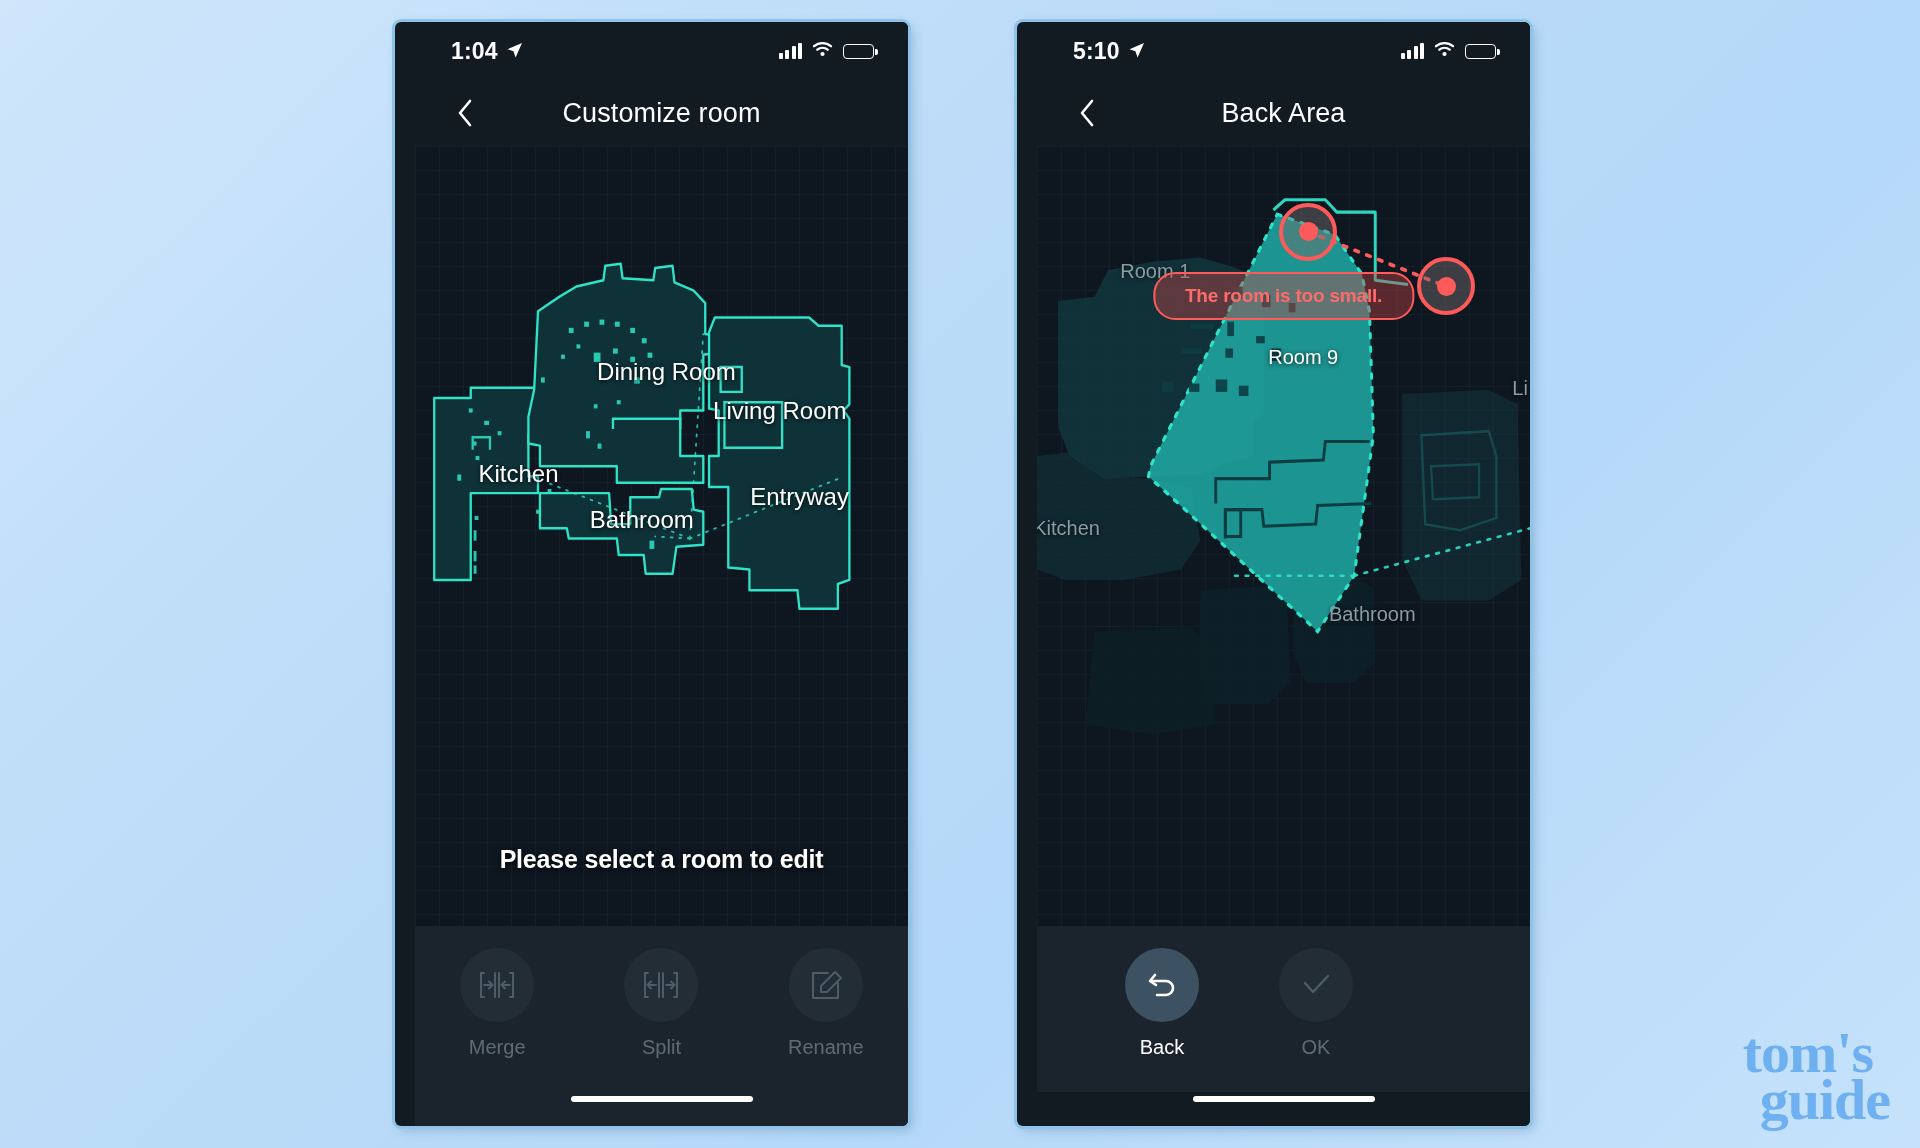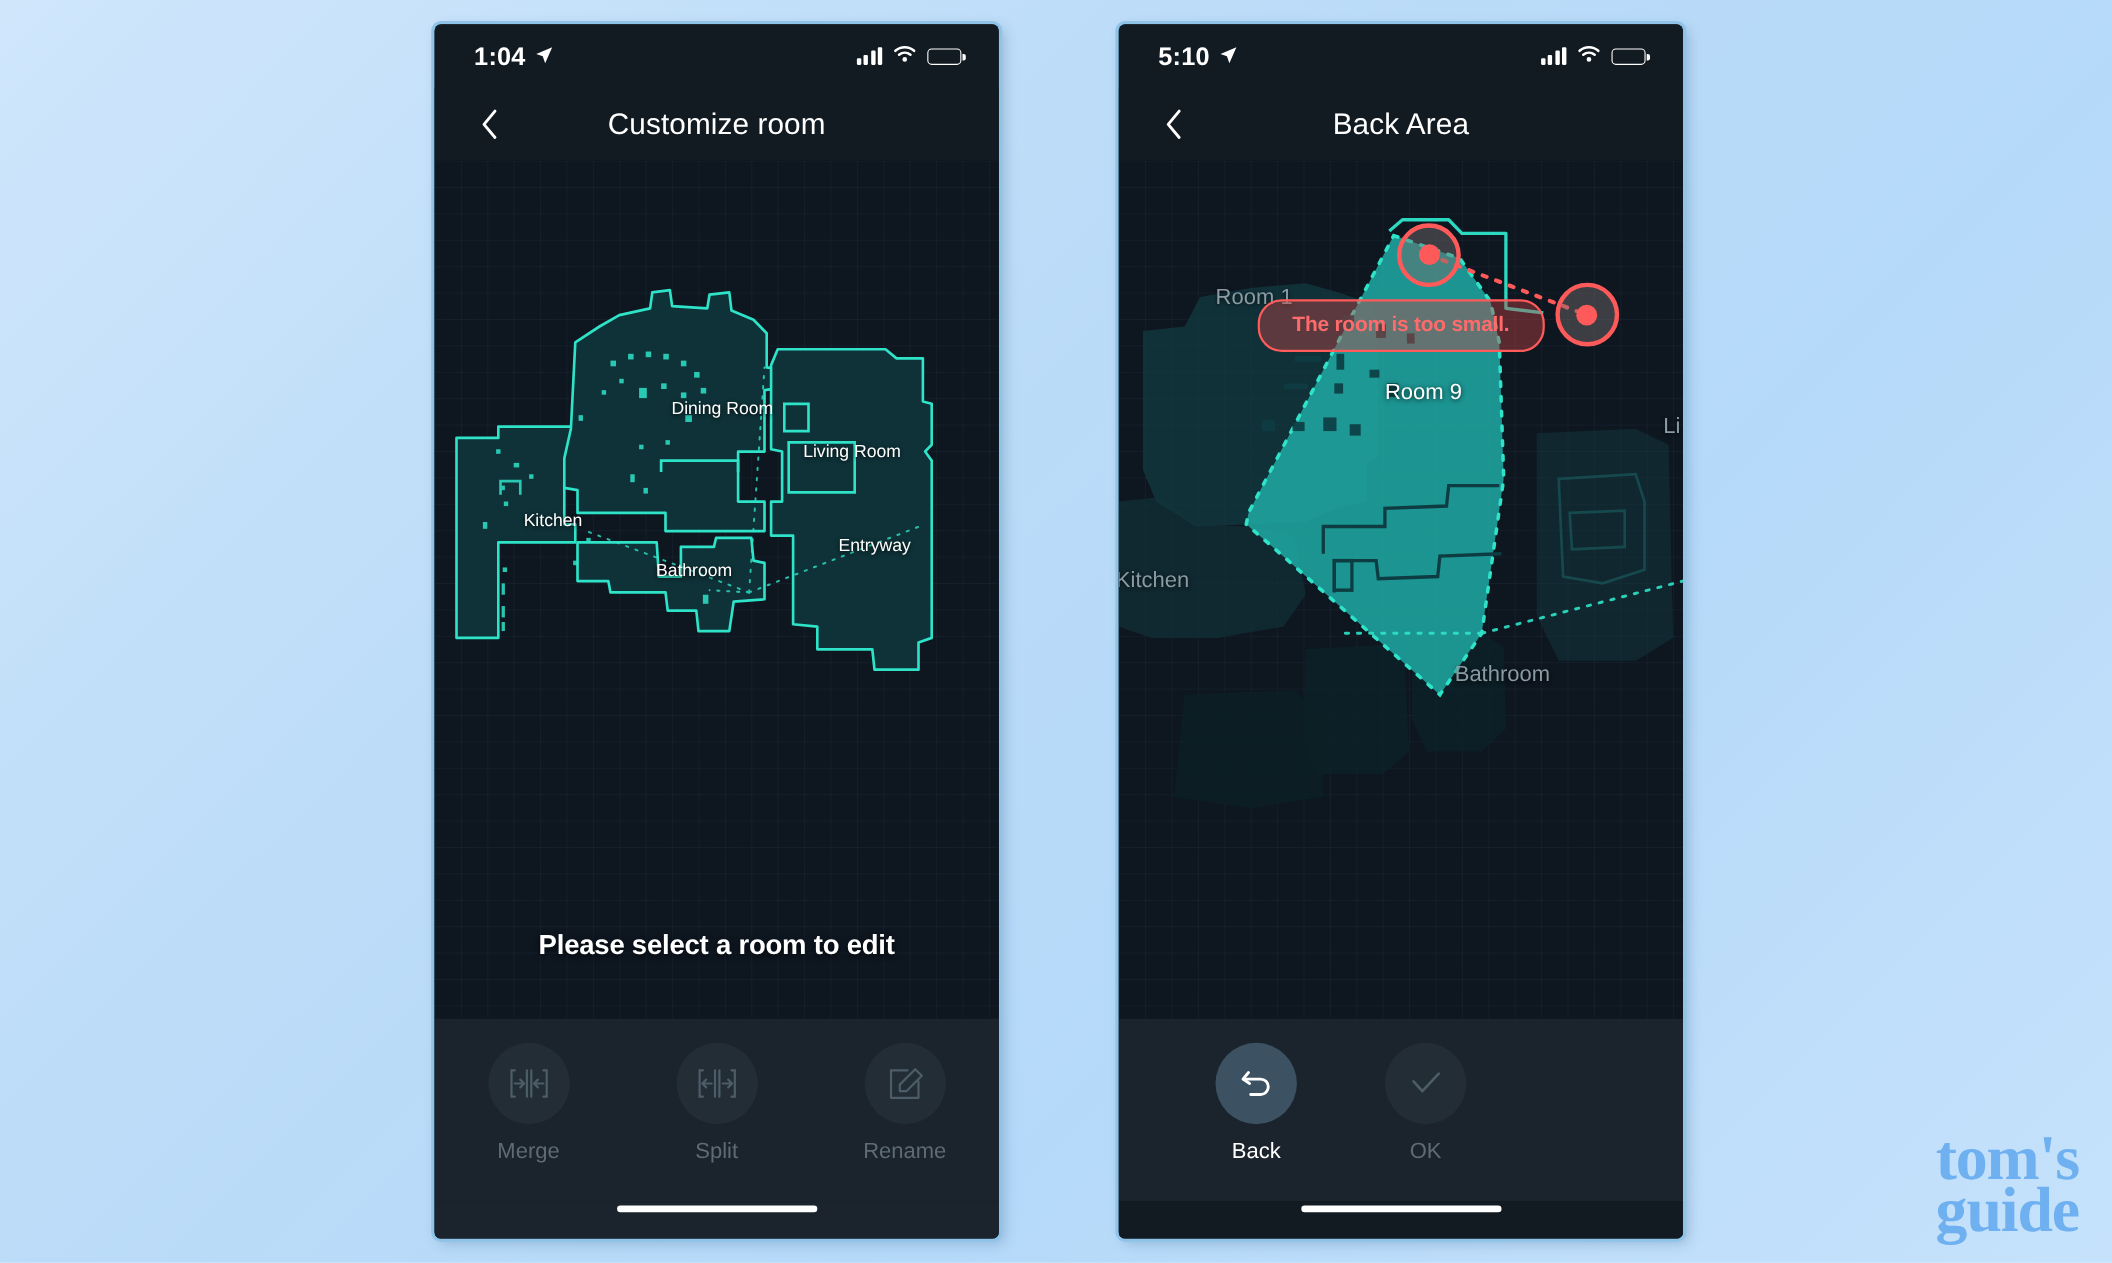--- a/index.html
+++ b/index.html
@@ -29,20 +29,21 @@
   }
   .phone-left  { left: 395px; }
   .phone-right { left: 1017px; }
 
   .screen {
     position: absolute;
     inset: 0;
     background: #131b22;
     display: flex;
     flex-direction: column;
+    margin-left: 20px;
   }
 
   
   .statusbar {
     height: 58px;
     flex: 0 0 58px;
     display: flex;
     align-items: center;
     justify-content: space-between;
     padding: 0 34px 0 36px;
@@ -130,21 +131,21 @@
   .map-svg { position: absolute; inset: 0; width: 100%; height: 100%; }
 
   .maplabel {
     position: absolute;
     transform: translate(-50%, -50%);
     white-space: nowrap;
     pointer-events: none;
   }
   .lbl-bright {
     color: #ffffff;
-    font-size: 16px;
+    font-size: 24px;
     font-weight: 400;
     text-shadow: 0 1px 4px rgba(0,0,0,0.85);
   }
   .lbl-dim {
     color: #8b9ba3;
     font-size: 20px;
     font-weight: 400;
     text-shadow: 0 1px 4px rgba(0,0,0,0.7);
   }
   .lbl-sel {
@@ -243,21 +244,21 @@
 
   
   .watermark {
     position: absolute;
     right: 30px;
     bottom: 24px;
     font-family: "Liberation Serif", serif;
     font-weight: bold;
     color: #6aaef0;
     line-height: 0.82;
-    text-align: right;
+    text-align: center;
     opacity: 0.95;
   }
   .wm1 { font-size: 58px; letter-spacing: -1px; }
   .wm2 { font-size: 58px; letter-spacing: -1px; margin-left: 34px; }
 
   
   .handle {
     position: absolute;
     transform: translate(-50%, -50%);
     width: 58px; height: 58px;

